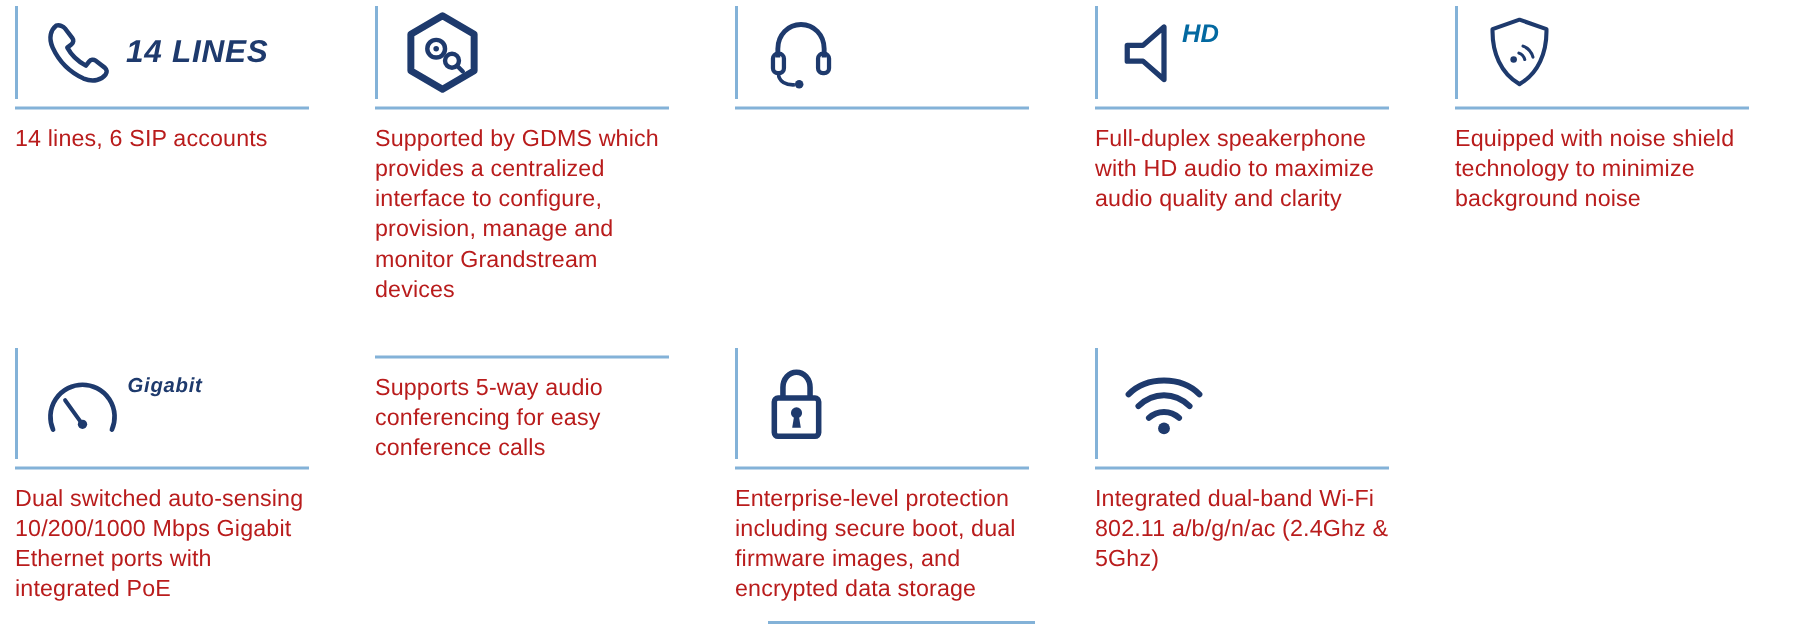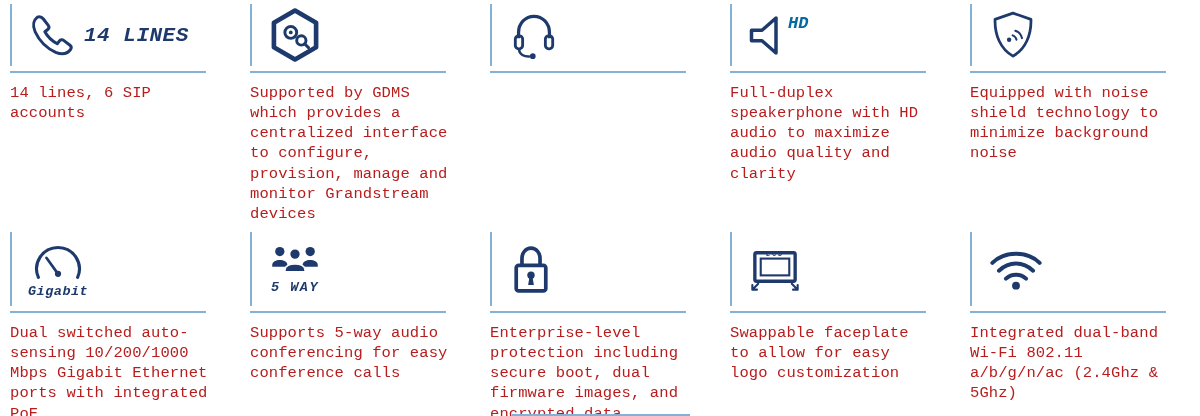--- a/index.html
+++ b/index.html
@@ -1,32 +1,32 @@
 <!DOCTYPE html>
 <html><head>
 <meta charset="utf-8">
 <style>
   * { margin:0; padding:0; box-sizing:border-box; }
   html,body { width:1200px; height:416px; background:#ffffff; overflow:hidden;
               font-family:"Liberation Sans", sans-serif; }
   .grid { display:grid; grid-template-columns:repeat(5,240px);
-          grid-template-rows:228px 188px; width:1020px; height:416px; position:relative;font-family:Liberation Mono, monospace; }
+          grid-template-rows:228px 188px; width:1020px; height:416px; position:relative; }
   .cell { padding:4px 24px 0 10px; position:relative; }
   .icon-area { border-left:2px solid #83b2d8; padding-left:16px;
                display:flex; align-items:center; color:#1e3a6d; }
   .row1 .icon-area { height:62px; }
   .row2 .icon-area { height:74px; }
   .hline { height:2px; background:#83b2d8; margin:5px 0 10px 0; max-width:196px; }
   .desc { font-size:15.5px; line-height:1.3; color:#b91c1c; max-width:198px; letter-spacing:0.1px; }
   .icon { display:inline-flex; align-items:center; justify-content:center; }
   .badge-lines { font-style:italic; font-weight:800; font-size:21px; margin-left:8px;
                  letter-spacing:0.5px; color:#1e3a6d; white-space:nowrap; }
   .badge-hd { font-style:italic; font-weight:800; font-size:17px; color:#0369a1;
               position:relative; top:-12px; left:-2px; }
-  .stack { display:flex; flex-direction:column; align-items:center; gap:3px; }
+  .stack { display:flex; flex-direction:row; gap:3px; }
   .badge-small { font-style:italic; font-weight:800; font-size:13.5px; color:#1e3a6d;
                  letter-spacing:0.5px; white-space:nowrap; }
   .badge-5way { letter-spacing:1.5px; }
   .faceplate { position:relative; }
   .badge-lcd { position:absolute; top:4px; left:50%; transform:translateX(-50%);
                font-size:7px; font-weight:bold; letter-spacing:2px; color:#1e3a6d; }
   .bottom-line { position:absolute; left:512px; bottom:0; width:178px; height:2px;
                  background:#83b2d8; }
 </style>
 </head>
@@ -117,69 +117,39 @@
           </svg>
         </span>
         <span class="badge-small">Gigabit</span>
       </span>
     </div>
     <div class="hline"></div>
     <p class="desc">Dual switched auto-sensing 10/200/1000 Mbps Gigabit Ethernet ports with integrated PoE</p>
   </div>
 
   <div class="cell row2">
-    <div class="icon-area">
-      <span class="stack">
-        <span class="icon">
-          <svg width="54" height="34" viewBox="0 0 64 40">
-            <circle cx="14" cy="10" r="5.5" fill="currentColor"></circle>
-            <path d="M5 26 C5 18 23 18 23 26 L23 28 H5 Z" fill="currentColor"></path>
-            <circle cx="50" cy="10" r="5.5" fill="currentColor"></circle>
-            <path d="M41 26 C41 18 59 18 59 26 L59 28 H41 Z" fill="currentColor"></path>
-            <circle cx="32" cy="13" r="6.5" fill="currentColor" stroke="#ffffff" stroke-width="2"></circle>
-            <path d="M20 32 C20 22 44 22 44 32 L44 34 H20 Z" fill="currentColor" stroke="#ffffff" stroke-width="2"></path>
-          </svg>
-        </span>
-        <span class="badge-small badge-5way">5 WAY</span>
-      </span>
-    </div>
     <div class="hline"></div>
     <p class="desc">Supports 5-way audio conferencing for easy conference calls</p>
   </div>
 
   <div class="cell row2">
     <div class="icon-area">
       <span class="icon">
         <svg width="46" height="53" viewBox="0 0 56 64">
           <path d="M17 27 V18.5 C17 11.5 21.8 6 28 6 C34.2 6 39 11.5 39 18.5 V27" fill="none" stroke="currentColor" stroke-width="4.5"></path>
           <rect x="10" y="27" width="36" height="31" rx="3" fill="none" stroke="currentColor" stroke-width="4.5"></rect>
           <circle cx="28" cy="39" r="4.5" fill="currentColor"></circle>
           <path d="M26 42 L30 42 L31.5 51 L24.5 51 Z" fill="currentColor"></path>
         </svg>
       </span>
     </div>
     <div class="hline"></div>
     <p class="desc">Enterprise-level protection including secure boot, dual firmware images, and encrypted data storage</p>
   </div>
 
-  <div class="cell row2">
-    <div class="icon-area">
-      <span class="icon faceplate">
-        <svg width="54" height="47" viewBox="0 0 64 56">
-          <rect x="8" y="8" width="48" height="34" rx="2" fill="none" stroke="currentColor" stroke-width="4"></rect>
-          <rect x="15" y="15" width="34" height="20" fill="none" stroke="currentColor" stroke-width="2.5"></rect>
-          <path d="M12 45 L5 52 M5 52 h5.5 M5 52 v-5.5" fill="none" stroke="currentColor" stroke-width="2.5" stroke-linecap="round"></path>
-          <path d="M52 45 L59 52 M59 52 h-5.5 M59 52 v-5.5" fill="none" stroke="currentColor" stroke-width="2.5" stroke-linecap="round"></path>
-        </svg>
-        <span class="badge-lcd">LCD</span>
-      </span>
-    </div>
-    <div class="hline"></div>
-    <p class="desc">Swappable faceplate to allow for easy logo customization</p>
-  </div>
 
   <div class="cell row2">
     <div class="icon-area">
       <span class="icon">
         <svg width="56" height="42" viewBox="0 0 64 48">
           <path d="M5 17 C19 3 45 3 59 17" fill="none" stroke="currentColor" stroke-width="4.5" stroke-linecap="round"></path>
           <path d="M12.5 26 C24 15 40 15 51.5 26" fill="none" stroke="currentColor" stroke-width="4.5" stroke-linecap="round"></path>
           <path d="M20.5 35 C27 29 37 29 43.5 35" fill="none" stroke="currentColor" stroke-width="4.5" stroke-linecap="round"></path>
           <circle cx="32" cy="43" r="4.5" fill="currentColor"></circle>
         </svg>

